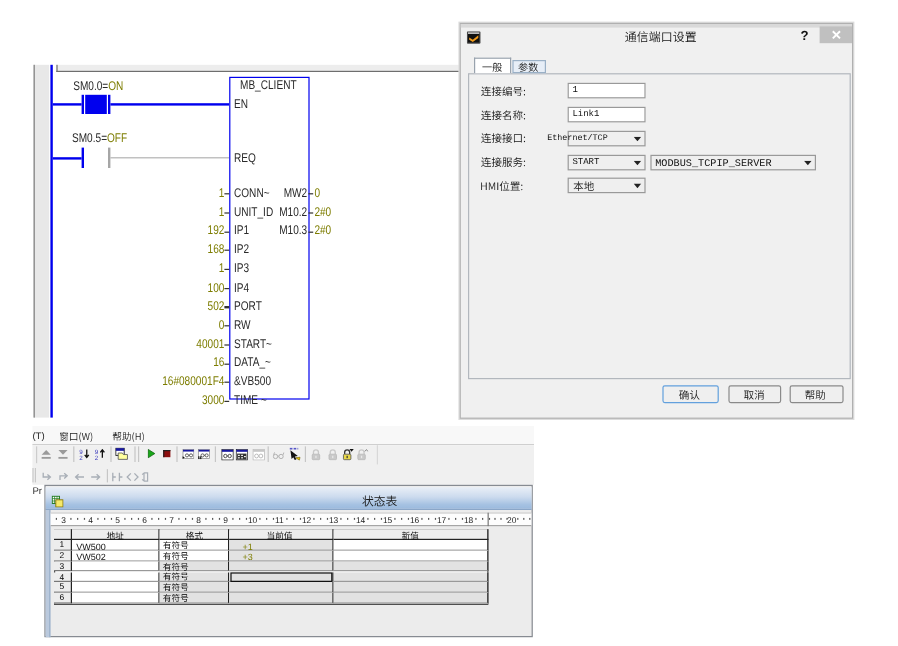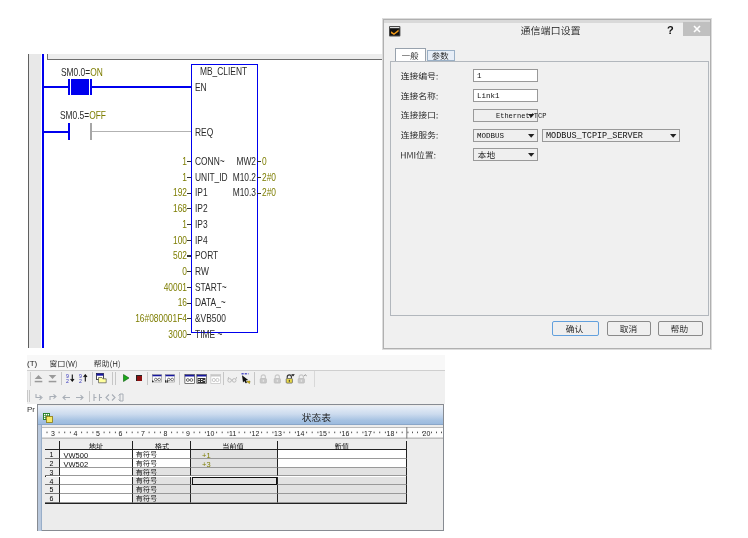--- a/index.html
+++ b/index.html
@@ -114,26 +114,26 @@
     <path d="M0.0 7.4H0.7V4.3H3.8V7.4H4.6V1.0H3.8V3.7H0.7V1.0H0.0Z M6.4 7.4H7.0V3.7C7.0 3.2 7.0 2.4 6.9 1.8H7.0L7.5 3.3L8.7 6.8H9.2L10.5 3.3L11.0 1.8H11.0C11.0 2.4 11.0 3.2 11.0 3.7V7.4H11.6V1.0H10.7L9.5 4.5C9.3 5.0 9.2 5.4 9.0 5.9H9.0C8.8 5.4 8.7 5.0 8.5 4.5L7.3 1.0H6.4Z M13.4 7.4H14.2V1.0H13.4Z M18.3 1.7V2.2H23.1V1.7ZM18.9 2.9C19.2 4.2 19.4 5.8 19.5 6.7L20.1 6.6C20.0 5.7 19.7 4.1 19.4 2.8ZM20.1 0.1C20.3 0.6 20.4 1.2 20.5 1.5L21.1 1.4C21.0 1.0 20.8 0.4 20.7 0.0ZM17.9 7.2V7.7H23.5V7.2H21.6C21.9 6.0 22.3 4.2 22.5 2.9L21.9 2.7C21.7 4.1 21.4 6.0 21.0 7.2ZM17.6 0.1C17.1 1.4 16.3 2.8 15.4 3.6C15.5 3.8 15.7 4.1 15.7 4.2C16.1 3.9 16.4 3.5 16.7 3.1V8.1H17.3V2.1C17.6 1.5 17.9 0.9 18.2 0.3Z M29.6 0.8H31.1V1.7H29.6ZM27.5 0.8H29.0V1.7H27.5ZM25.5 0.8H26.9V1.7H25.5ZM25.6 3.7V7.4H24.4V7.8H32.2V7.4H30.9V3.7H28.2L28.3 3.1H32.0V2.6H28.4L28.5 2.1H31.7V0.4H24.9V2.1H27.9L27.8 2.6H24.5V3.1H27.7L27.6 3.7ZM26.1 7.4V6.8H30.4V7.4ZM26.1 5.0H30.4V5.5H26.1ZM26.1 4.6V4.1H30.4V4.6ZM26.1 5.9H30.4V6.5H26.1Z M33.8 4.0C34.1 4.0 34.4 3.7 34.4 3.4C34.4 3.0 34.1 2.8 33.8 2.8C33.5 2.8 33.3 3.0 33.3 3.4C33.3 3.7 33.5 4.0 33.8 4.0ZM33.8 7.5C34.1 7.5 34.4 7.3 34.4 7.0C34.4 6.6 34.1 6.4 33.8 6.4C33.5 6.4 33.3 6.6 33.3 7.0C33.3 7.3 33.5 7.5 33.8 7.5Z" fill="#1c1c1c"></path>
   </svg>
 <div class="ab" style="left:472.5px;top:69px;width:65.5px;height:13px;background:#fff;border:1px solid #999"></div>
 <div class="ab mono" style="left:477px;top:72px">1</div>
 <div class="ab" style="left:472.5px;top:88.8px;width:65.5px;height:13px;background:#fff;border:1px solid #999"></div>
 <div class="ab mono" style="left:477px;top:91.8px">Link1</div>
 <div class="ab" style="left:472.5px;top:108.7px;width:65.5px;height:13px;background:#efefef;border:1px solid #999"></div>
 <svg class="ab" style="left:528.0px;top:113.7px" width="7" height="4" viewBox="0 0 7 4">
     <path d="M0 0 L6.4 0 L3.2 3.8 Z" fill="#222"></path>
   </svg>
-<div class="ab mono" style="left:496px;top:112px;font-size:7px">Ethernet/TCP</div>
+<div class="ab mono" style="left:456px;top:112px;font-size:7px">Ethernet/TCP</div>
 <div class="ab" style="left:472.5px;top:128.5px;width:65.5px;height:13px;background:#efefef;border:1px solid #999"></div>
 <svg class="ab" style="left:528.0px;top:133.5px" width="7" height="4" viewBox="0 0 7 4">
     <path d="M0 0 L6.4 0 L3.2 3.8 Z" fill="#222"></path>
   </svg>
-<div class="ab mono" style="left:477.0px;top:131.5px">MODBUS</div>
+<div class="ab mono" style="left:477.0px;top:131.5px">START</div>
 <div class="ab" style="left:541.5px;top:128.5px;width:138px;height:13px;background:#efefef;border:1px solid #999"></div>
 <svg class="ab" style="left:669.5px;top:133.5px" width="7" height="4" viewBox="0 0 7 4">
     <path d="M0 0 L6.4 0 L3.2 3.8 Z" fill="#222"></path>
   </svg>
 <div class="ab mono" style="left:546px;top:131.5px;font-size:8.5px">MODBUS_TCPIP_SERVER</div>
 <div class="ab" style="left:472.5px;top:148.4px;width:65.5px;height:13px;background:#efefef;border:1px solid #999"></div>
 <svg class="ab" style="left:528.0px;top:153.4px" width="7" height="4" viewBox="0 0 7 4">
     <path d="M0 0 L6.4 0 L3.2 3.8 Z" fill="#222"></path>
   </svg>
 <svg style="position:absolute;left:477.5px;top:151.2px;overflow:visible" width="17" height="9" viewBox="0 0 17 9">

